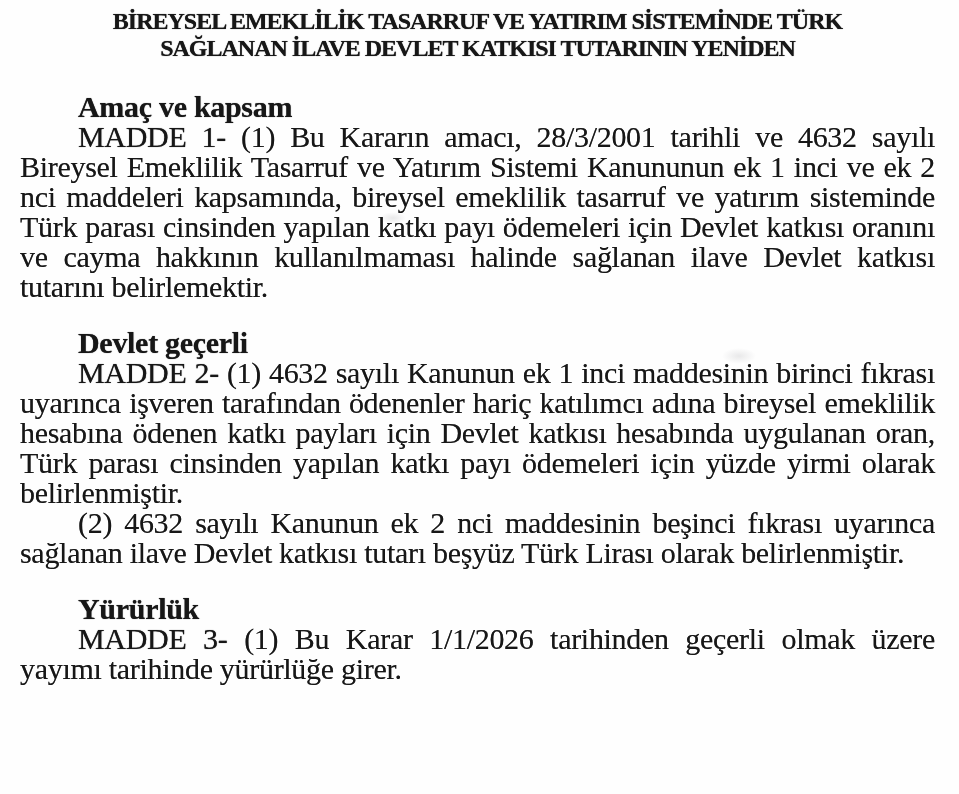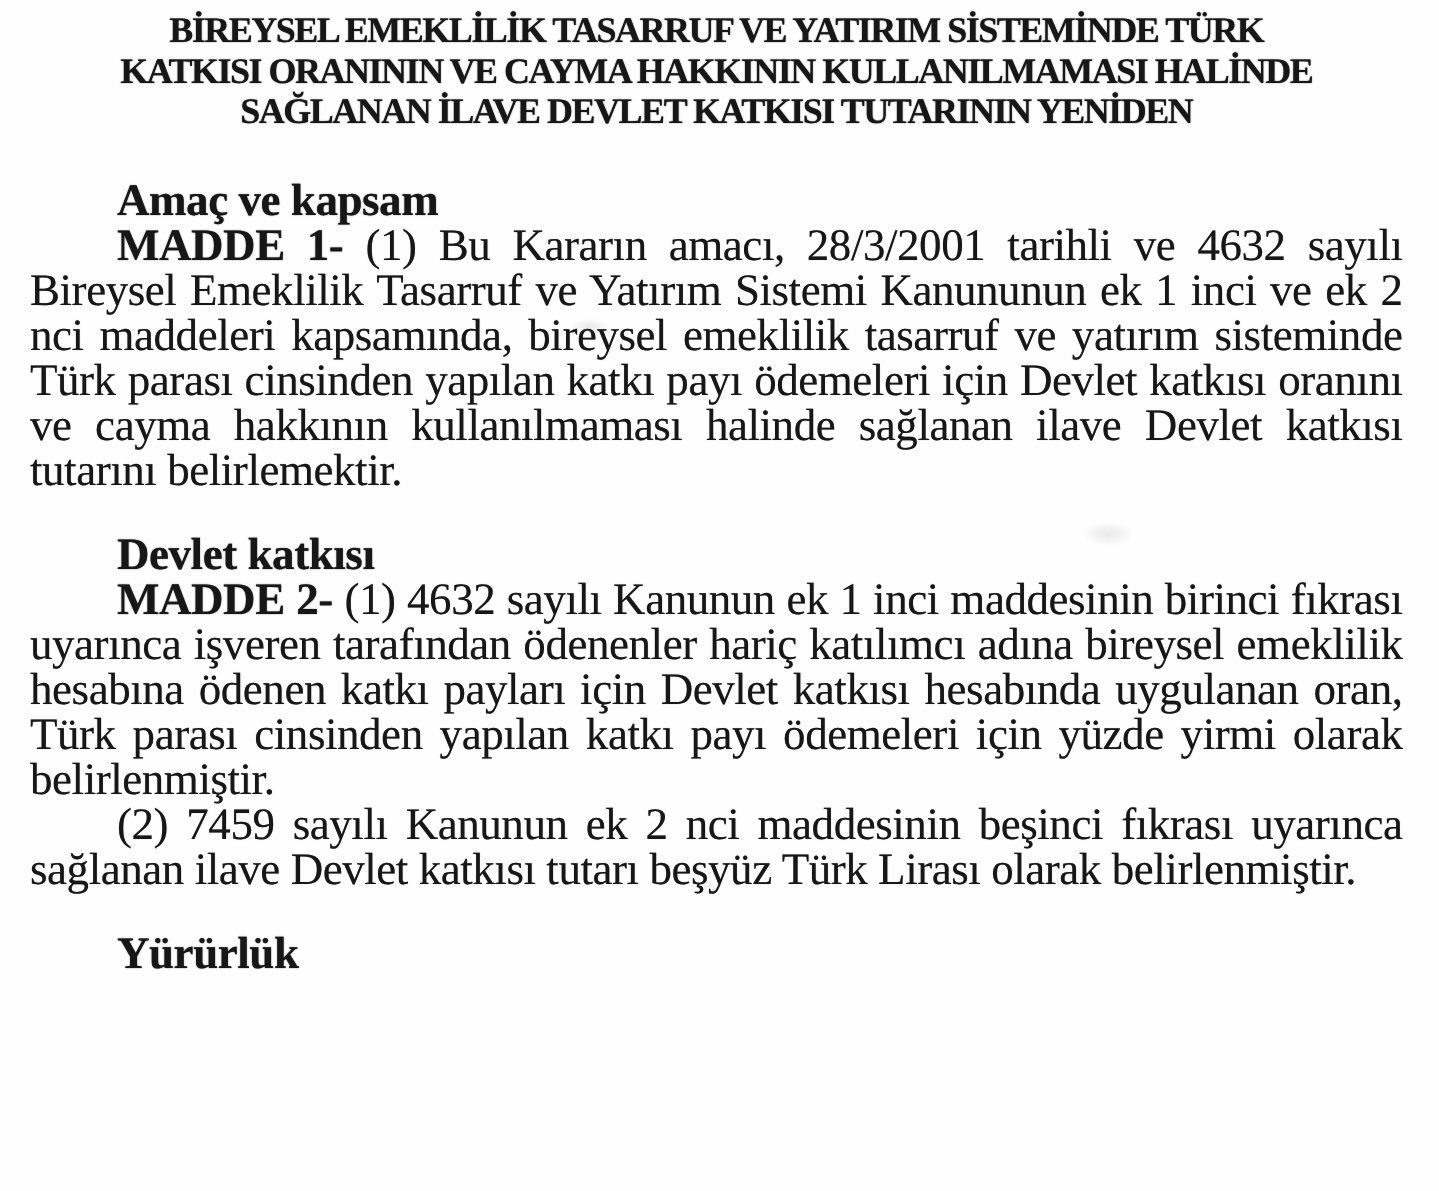--- a/index.html
+++ b/index.html
@@ -40,58 +40,58 @@
     font-weight: 700;
     margin: 0 0 0 58px;
     text-shadow: 0 0 0.8px rgba(0,0,0,0.8);
   }
   .para {
     margin: 0;
     text-align: justify;
     text-indent: 58px;
   }
   .para .label {
-    font-weight: 700;
+    font-weight: 400;
     text-shadow: 0 0 0.8px rgba(0,0,0,0.8);
   }
   .scan-artifact {
     position: absolute;
     border-radius: 50%;
     background: radial-gradient(closest-side, rgba(120,120,125,0.16), rgba(120,120,125,0));
     pointer-events: none;
   }
   .artifact-1 { left: 722px; top: 348px; width: 34px; height: 16px; }
   .artifact-2 { left: 380px; top: 212px; width: 26px; height: 12px; }
 </style>
 </head>
 <body>
 
 <div class="page">
 
   <div class="title-block">
     <div class="title-line">BİREYSEL EMEKLİLİK TASARRUF VE YATIRIM SİSTEMİNDE TÜRK</div>
-    <div class="title-line">KATKISI ORANININ VE CAYMA HAKKININ KULLANILMAMASI HALİNDE</div>
     <div class="title-line">SAĞLANAN İLAVE DEVLET KATKISI TUTARININ YENİDEN</div>
   </div>
 
   <div class="body-text">
 
     <div class="section">
       <div class="section-heading">Amaç ve kapsam</div>
       <p class="para"><span class="label">MADDE 1-</span> <span>(1) Bu Kararın amacı, 28/3/2001 tarihli ve 4632 sayılı Bireysel Emeklilik Tasarruf ve Yatırım Sistemi Kanununun ek 1 inci ve ek 2 nci maddeleri kapsamında, bireysel emeklilik tasarruf ve yatırım sisteminde Türk parası cinsinden yapılan katkı payı ödemeleri için Devlet katkısı oranını ve cayma hakkının kullanılmaması halinde sağlanan ilave Devlet katkısı tutarını belirlemektir.</span></p>
     </div>
 
     <div class="section">
-      <div class="section-heading">Devlet katkısı</div>
+      <div class="section-heading">Devlet geçerli</div>
       <p class="para"><span class="label">MADDE 2-</span> <span>(1) 4632 sayılı Kanunun ek 1 inci maddesinin birinci fıkrası uyarınca işveren tarafından ödenenler hariç katılımcı adına bireysel emeklilik hesabına ödenen katkı payları için Devlet katkısı hesabında uygulanan oran, Türk parası cinsinden yapılan katkı payı ödemeleri için yüzde yirmi olarak belirlenmiştir.</span></p>
-      <p class="para"><span>(2) 7459 sayılı Kanunun ek 2 nci maddesinin beşinci fıkrası uyarınca sağlanan ilave Devlet katkısı tutarı beşyüz Türk Lirası olarak belirlenmiştir.</span></p>
+      <p class="para"><span>(2) 4632 sayılı Kanunun ek 2 nci maddesinin beşinci fıkrası uyarınca sağlanan ilave Devlet katkısı tutarı beşyüz Türk Lirası olarak belirlenmiştir.</span></p>
     </div>
 
     <div class="section">
       <div class="section-heading">Yürürlük</div>
+      <p class="para"><span class="label">MADDE 3-</span> <span>(1) Bu Karar 1/1/2026 tarihinden geçerli olmak üzere yayımı tarihinde yürürlüğe girer.</span></p>
     </div>
 
 
   </div>
 
   <div class="scan-artifact artifact-1"></div>
   <div class="scan-artifact artifact-2"></div>
 
 </div>
 

